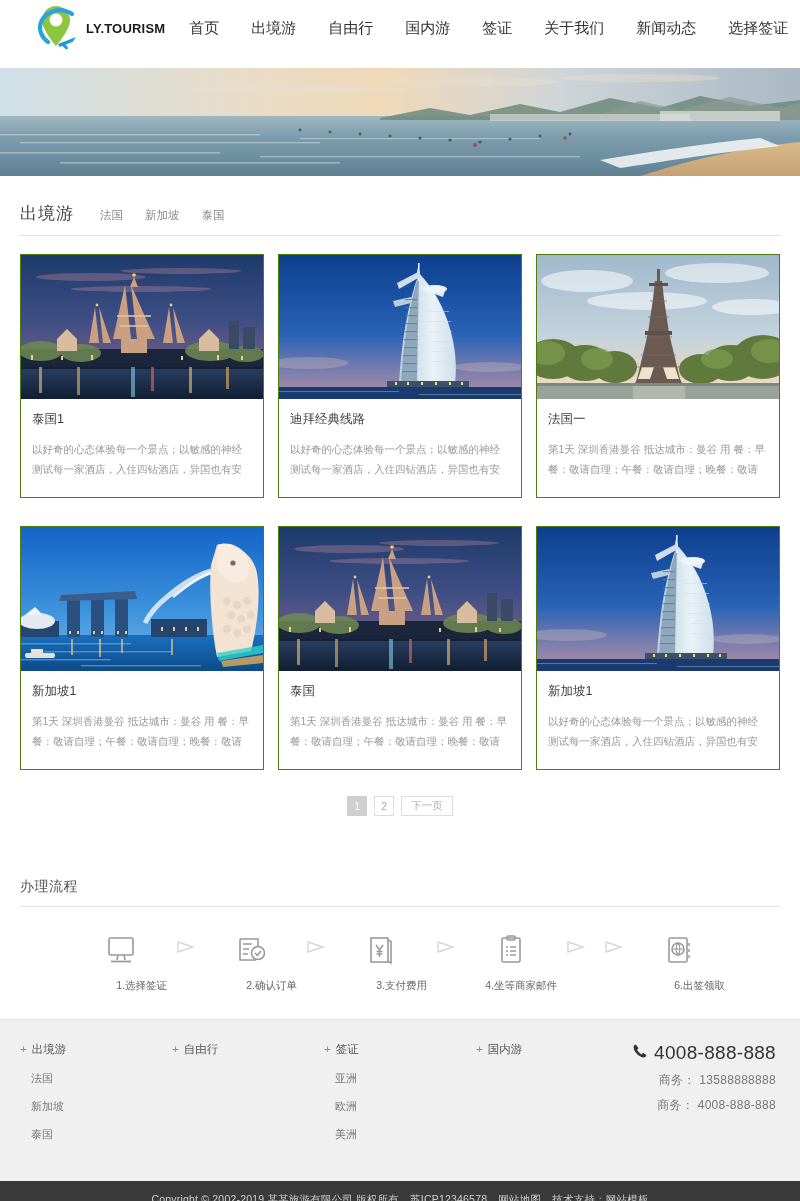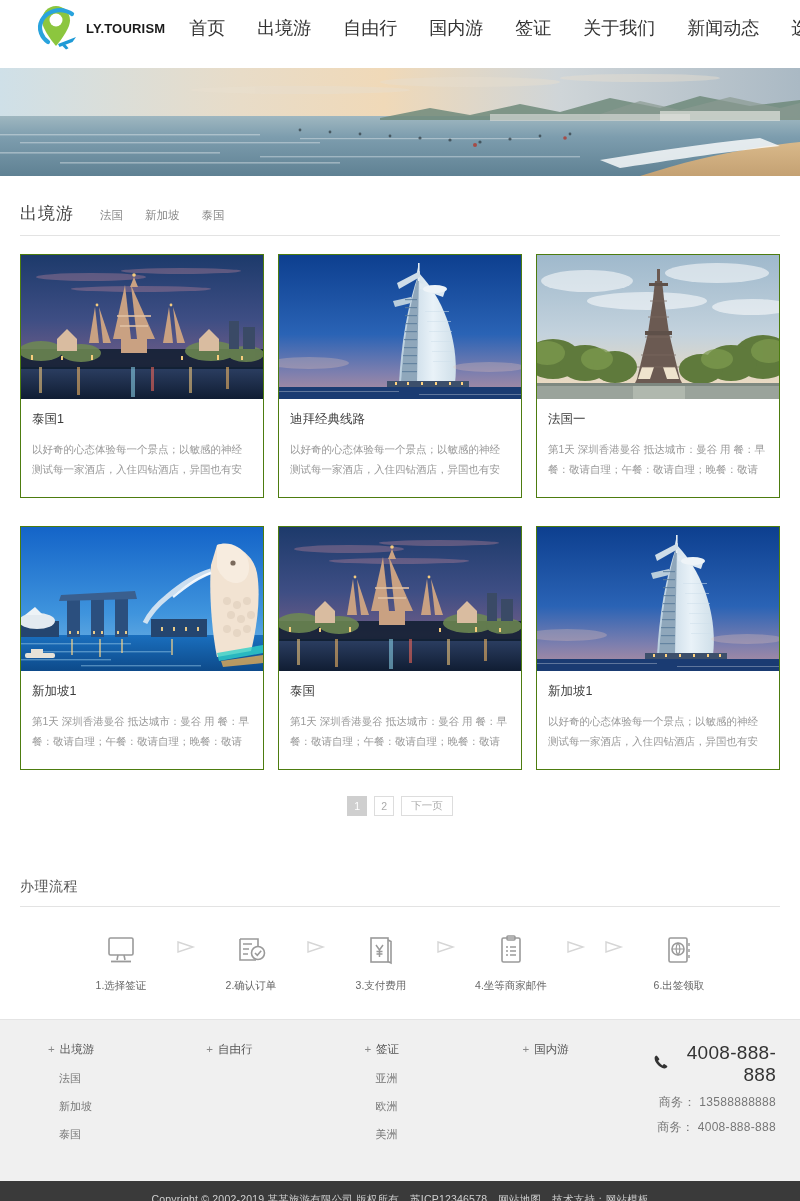--- a/index.html
+++ b/index.html
@@ -20,21 +20,21 @@
     padding: 0 0 12px 28px;
   }
   .logo-wrap { display: flex; align-items: center; width: 250px; }
   .logo-mark { width: 56px; height: 56px; position: relative; flex: none; }
   .logo-text {
     font-size: 13px; font-weight: bold; color: #1a1a1a;
     letter-spacing: .2px; margin-left: 2px;
   }
   .nav { display: flex; align-items: center; gap: 0; margin-left: 10px; }
   .nav a {
-    font-size: 18px; color: #333; text-decoration: none;
+    font-size: 15px; color: #333; text-decoration: none;
     padding: 8px 16px; white-space: nowrap;
   }
   .nav a.first { padding-left: 14px; }
 
   
   .banner { height: 108px; width: 800px; overflow: hidden; position: relative; }
   .banner svg { display: block; }
 
   
   .wrap { width: 760px; margin: 0 auto; }
@@ -90,32 +90,32 @@
   
   .process-head {
     border-bottom: 1px solid #e3e3e3;
     padding: 10px 0 10px 0; margin-top: 22px;
   }
   .process-head .section-title { font-size: 14px; color: #555; letter-spacing: .5px; }
   .steps {
     display: flex; align-items: flex-start; justify-content: center;
     padding: 24px 0 26px 0;
   }
-  .step { width: 92px; text-align: center; }
+  .step { width: 92px; text-align: right; }
   .step-icon { height: 38px; display: flex; align-items: center; justify-content: center; }
   .step-label { font-size: 10.5px; color: #666; margin-top: 10px; }
   .arrow { width: 38px; display: flex; justify-content: center; padding-top: 9px; }
 
   
   .footer {
     background: #f0f0f0; border-top: 1px solid #e4e4e4;
     padding: 22px 0 26px 0;
   }
   .foot-inner { width: 760px; margin: 0 auto; display: flex; }
-  .foot-col { width: 152px; margin-left: 28px; }
+  .foot-col { width: 152px; }
   .foot-col .head {
     font-size: 11.5px; color: #555; margin-bottom: 14px; white-space: nowrap;
   }
   .foot-col .head .plus { color: #888; margin-right: 5px; }
   .foot-col a {
     display: block; font-size: 11px; color: #777;
     text-decoration: none; margin-bottom: 13px; padding-left: 11px;
   }
   .foot-contact { margin-left: auto; text-align: right; padding-right: 4px; }
   .tel-main {

